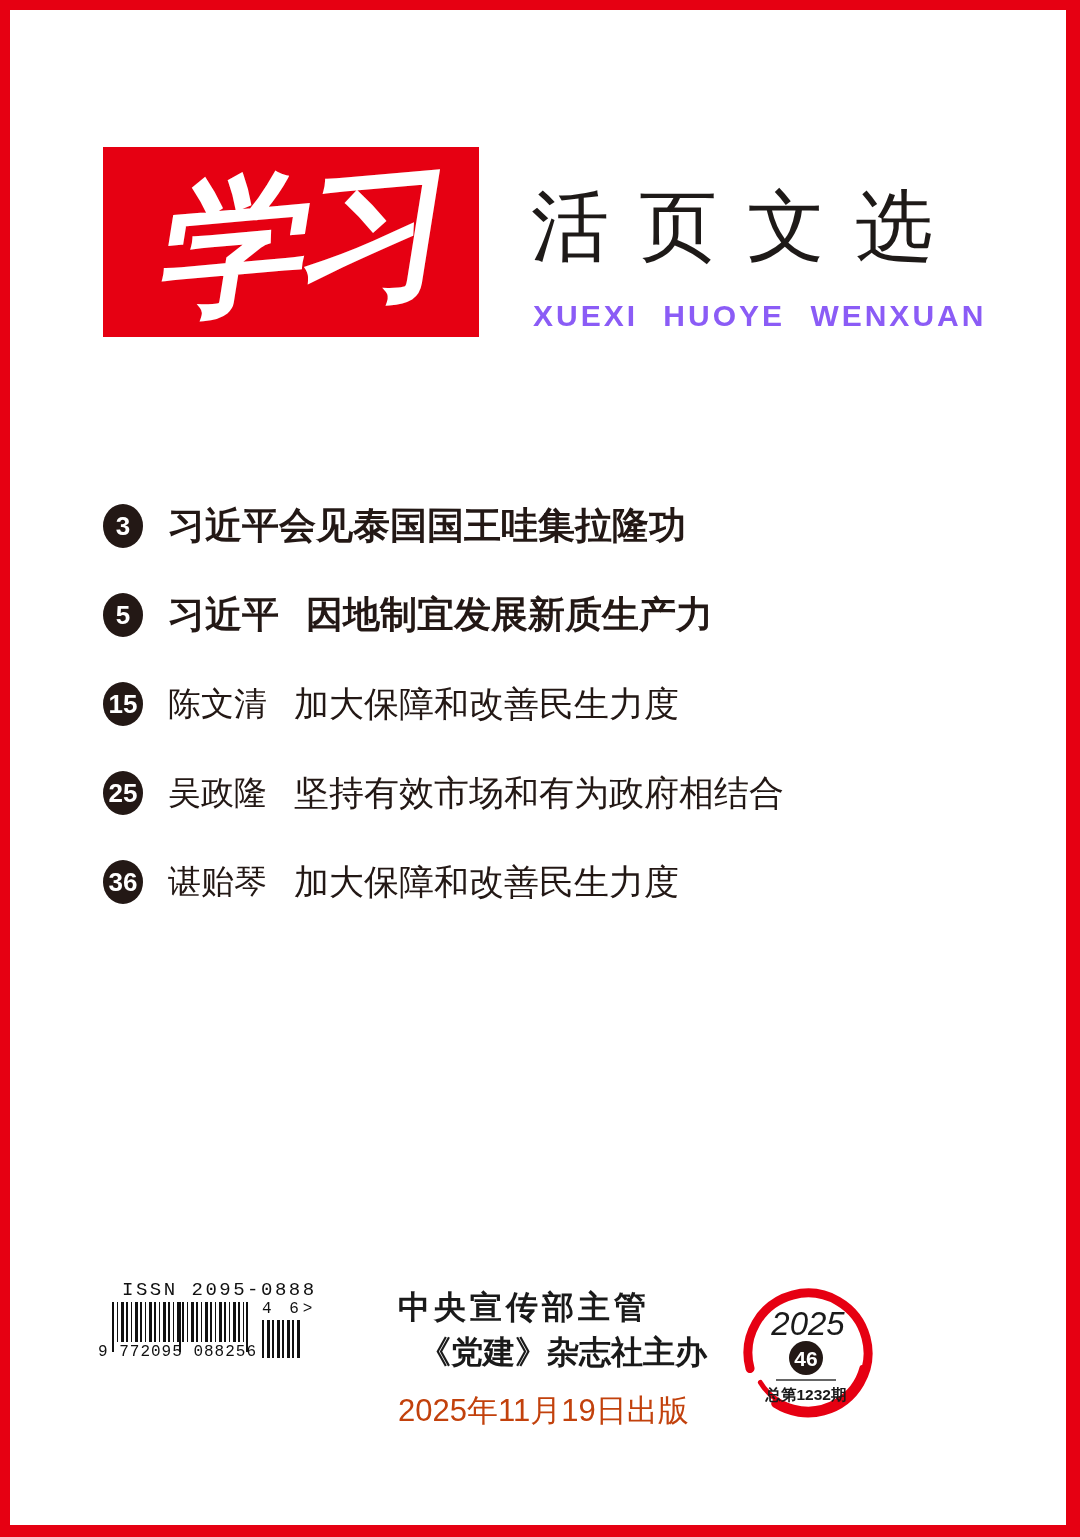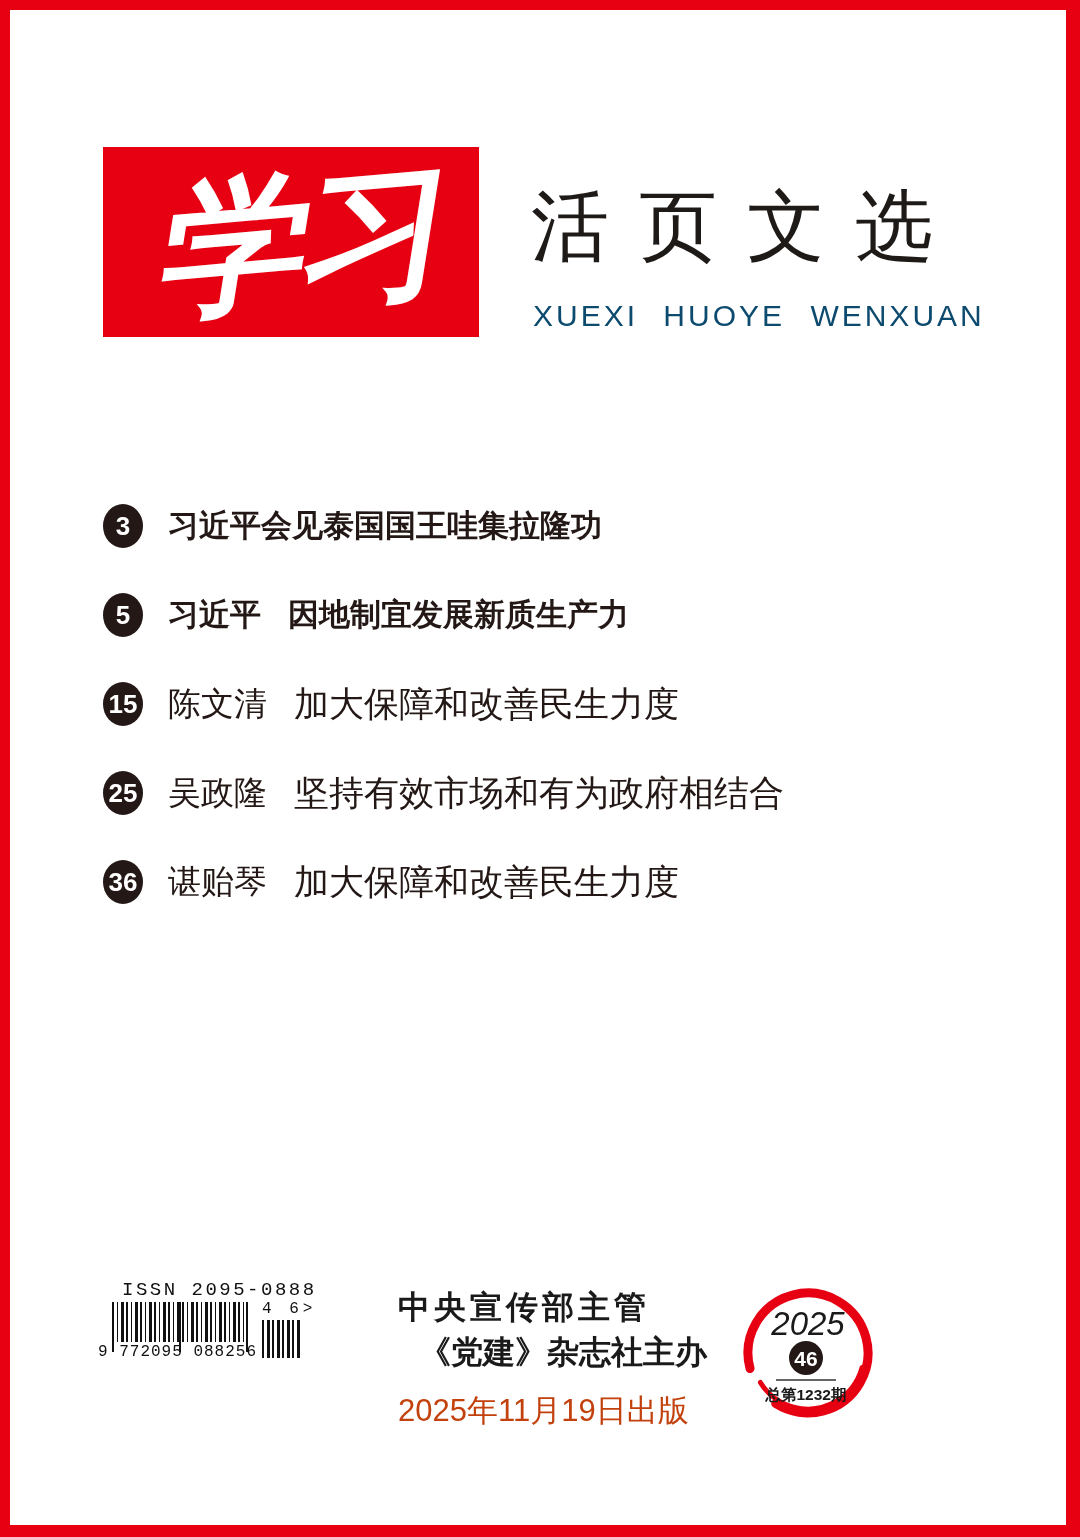--- a/index.html
+++ b/index.html
@@ -38,43 +38,43 @@
   }
   .masthead-title{
     position:absolute;left:531px;top:181px;
     font-family:"Liberation Serif",serif;
     font-weight:400;font-size:78px;line-height:92px;
     letter-spacing:30px;color:#1e1a18;white-space:nowrap;
   }
   .masthead-subtitle{
     position:absolute;left:533px;top:299px;
     font-family:"Liberation Sans",sans-serif;
-    font-weight:400;font-size:30px;line-height:34px;
+    font-weight:700;font-size:30px;line-height:34px;
     letter-spacing:3px;word-spacing:14px;
-    color:#0c4a6e;white-space:nowrap;
+    color:#8b5cf6;white-space:nowrap;
   }
   
   .toc{
     position:absolute;left:103px;top:504px;
     display:flex;flex-direction:column;gap:45px;
   }
   .toc-row{display:flex;align-items:center;height:44px;}
   .toc-page-badge{
     flex:0 0 40px;width:40px;height:44px;border-radius:50%;
     background:var(--ink);color:#fff;
     display:flex;align-items:center;justify-content:center;
     font-family:"Liberation Sans",sans-serif;
     font-weight:700;font-size:26px;
   }
   .toc-body{margin-left:25px;display:flex;align-items:center;white-space:nowrap;}
   .toc-author{margin-right:27px;color:var(--ink);}
   .toc-author:empty{display:none;margin:0;}
   .toc-title{color:var(--ink);}
   .bold-row .toc-author,.bold-row .toc-title{
-    font-family:"Liberation Sans",sans-serif;font-weight:700;font-size:31px;
+    font-family:"Liberation Sans",sans-serif;font-weight:700;font-size:37px;
   }
   .serif-row .toc-author{
     font-family:"Liberation Serif",serif;font-weight:400;font-size:33px;
   }
   .serif-row .toc-title{
     font-family:"Liberation Serif",serif;font-weight:400;font-size:35px;
   }
   
   .issn{
     position:absolute;left:122px;top:1279px;

